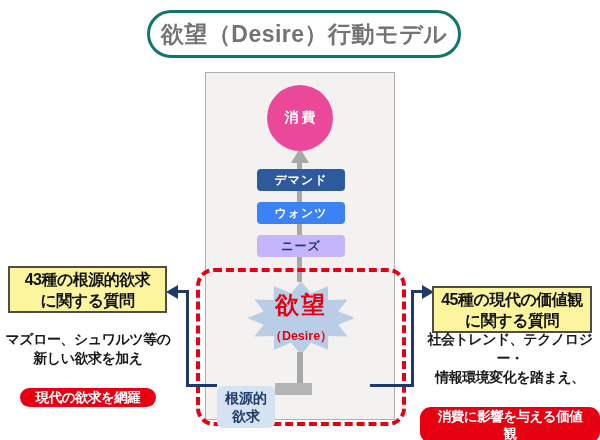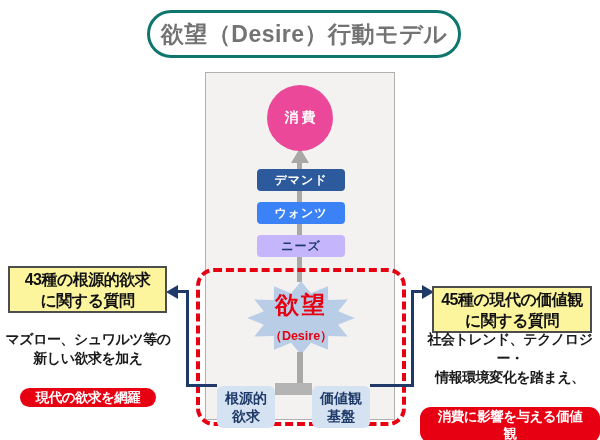--- a/index.html
+++ b/index.html
@@ -113,24 +113,20 @@
     </div>
   </div>
 
   <div class="shaft shaft-lower"></div>
   <div class="connector-bar"></div>
 
   <div class="foundation foundation-left">
     <div>根源的</div>
     <div>欲求</div>
   </div>
-  <div class="foundation foundation-right">
-    <div>価値観</div>
-    <div>基盤</div>
-  </div>
 
   <div class="nline" style="left:178px;top:290px;width:11px;height:3px;"></div>
   <div class="nline" style="left:186px;top:290px;width:3px;height:97px;"></div>
   <div class="nline" style="left:186px;top:384px;width:31px;height:3px;"></div>
   <div class="arrowhead-left"></div>
 
   <div class="nline" style="left:411px;top:290px;width:12px;height:3px;"></div>
   <div class="nline" style="left:411px;top:290px;width:3px;height:97px;"></div>
   <div class="nline" style="left:370px;top:384px;width:44px;height:3px;"></div>
   <div class="arrowhead-right"></div>

